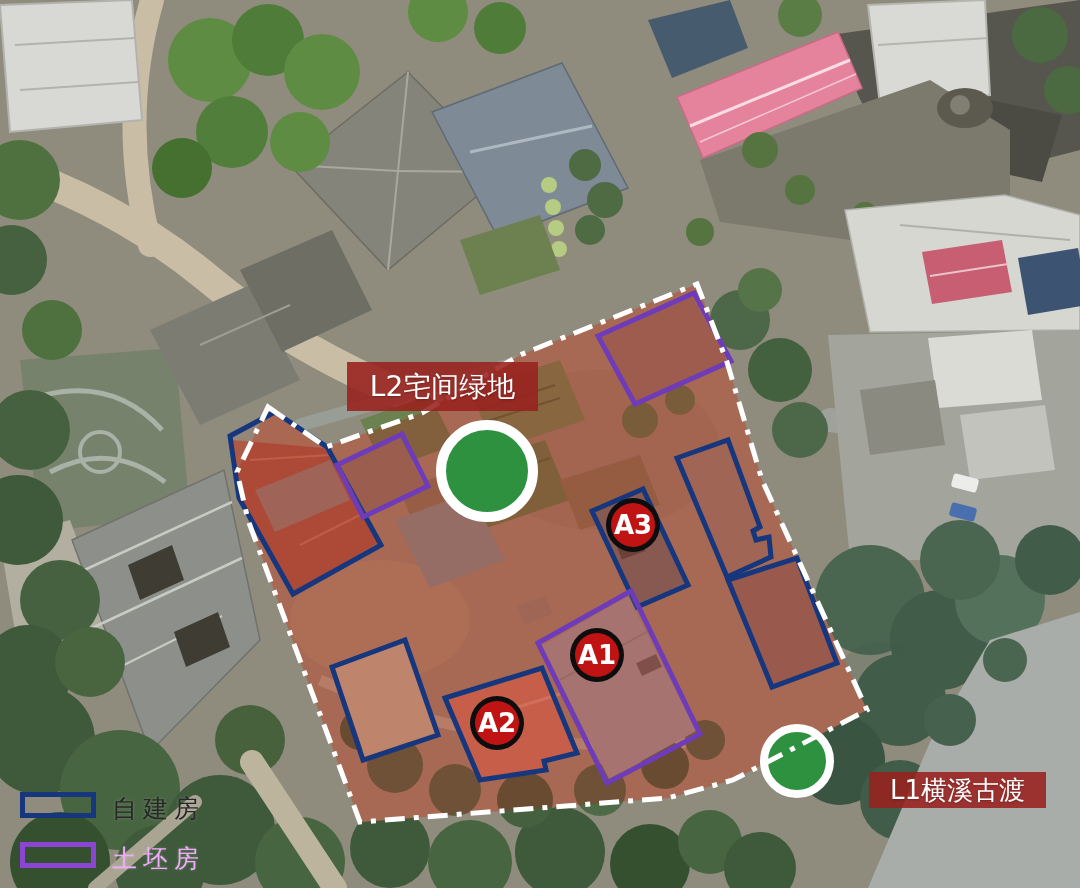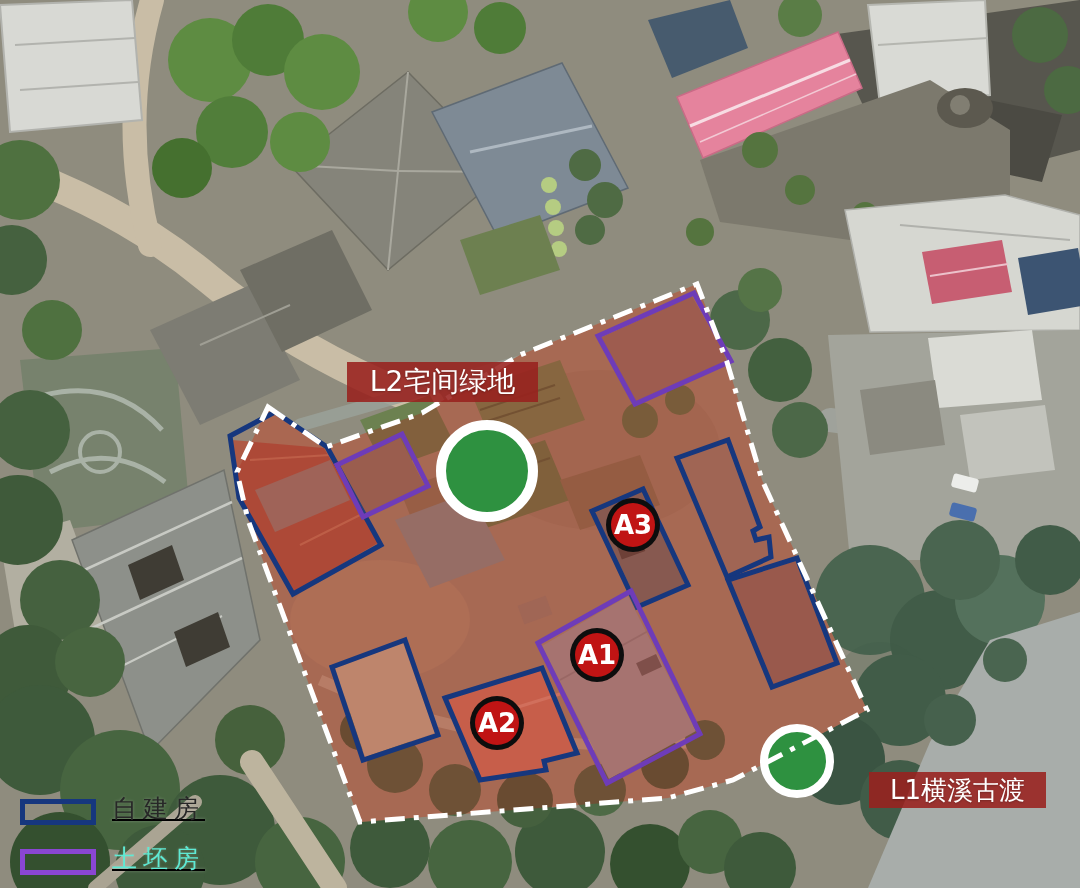--- a/index.html
+++ b/index.html
@@ -4,21 +4,21 @@
 <style>
   html,body{margin:0;padding:0;background:#1b1b1b;}
   .stage{position:relative;width:1080px;height:888px;overflow:hidden;
          font-family:"DejaVu Sans","Liberation Sans",sans-serif;}
   .stage svg{position:absolute;left:0;top:0;}
   .area-label{position:absolute;display:flex;align-items:center;justify-content:center;
               color:#fff;background:rgba(152,33,30,0.88);z-index:40;white-space:nowrap;
               font-weight:500;text-shadow:0 1px 2px rgba(0,0,0,.25);}
   .legend{position:absolute;left:20px;top:792px;z-index:50;display:flex;
           flex-direction:column;gap:17px;}
-  .legend-row{display:flex;align-items:flex-end;gap:16px;text-decoration:underline;}
+  .legend-row{display:flex;align-items:flex-start;gap:16px;}
   .swatch{width:66px;height:16px;border:5px solid #16377e;background:transparent;display:inline-block;}
   .legend-label{font-size:25px;color:#272727;letter-spacing:6px;font-weight:500;
                 text-shadow:0 0 3px rgba(255,255,255,.25);}
 </style>
 </head>
 <body>
 
 <div class="stage">
 
   <svg width="1080" height="888" viewBox="0 0 1080 888">
@@ -218,26 +218,26 @@
       <circle cx="597" cy="655" r="22" fill="#c01414"></circle>
       <text x="597" y="655" text-anchor="middle" dy="0.36em" fill="#ffffff" font-size="26" font-weight="bold">A1</text>
       <circle cx="497" cy="723" r="27" fill="#0d0d0d"></circle>
       <circle cx="497" cy="723" r="22" fill="#c01414"></circle>
       <text x="497" y="723" text-anchor="middle" dy="0.36em" fill="#ffffff" font-size="26" font-weight="bold">A2</text>
       <circle cx="633" cy="525" r="27" fill="#0d0d0d"></circle>
       <circle cx="633" cy="525" r="22" fill="#c01414"></circle>
       <text x="633" y="525" text-anchor="middle" dy="0.36em" fill="#ffffff" font-size="26" font-weight="bold">A3</text>
     </svg>
 
-  <div class="area-label" style="left: 347px; top: 362px; width: 191px; height: 40px; font-size: 28px; background: rgba(152, 33, 30, 0.88); color: rgb(255, 255, 255);">L2宅间绿地</div>
+  <div class="area-label" style="left: 347px; top: 362px; width: 191px; height: 49px; font-size: 28px; background: rgba(152, 33, 30, 0.88); color: rgb(255, 255, 255);">L2宅间绿地</div>
   <div class="area-label" style="left: 862px; top: 772px; width: 177px; height: 36px; font-size: 26px; background: rgba(152, 33, 30, 0.88); color: rgb(255, 255, 255); margin-left: 7px;">L1横溪古渡</div>
 
   <div class="legend">
     <div class="legend-row">
       <span class="swatch" style="border-color: rgb(22, 55, 126);"></span>
       <span class="legend-label" style="color: rgb(39, 39, 39);">自建房</span>
     </div>
     <div class="legend-row">
       <span class="swatch" style="border-color: rgb(138, 70, 210);"></span>
-      <span class="legend-label" style="color: #5eead4;">土坯房</span>
+      <span class="legend-label" style="color: #f0abfc;">土坯房</span>
     </div>
   </div>
 </div>
 
 </body></html>

